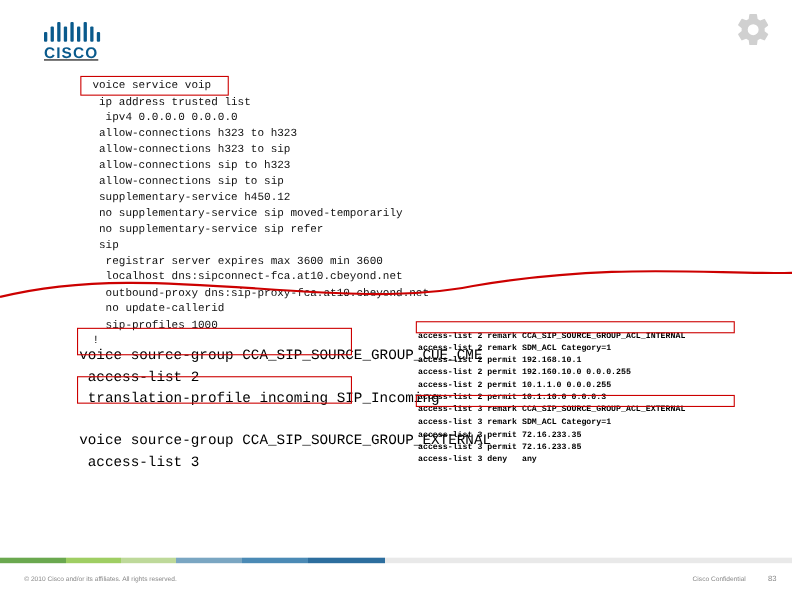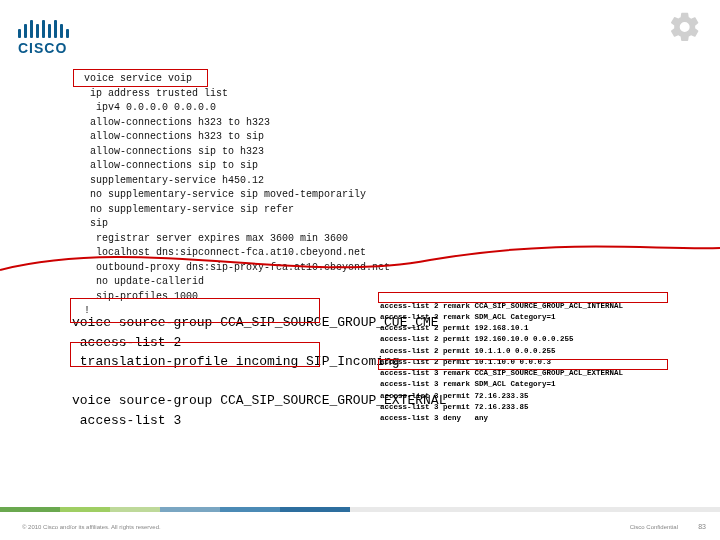--- a/index.html
+++ b/index.html
@@ -8,21 +8,22 @@
     width: 720px;
     height: 540px;
     background: #fff;
     font-family: Arial, Helvetica, sans-serif;
     position: relative;
     overflow: hidden;
   }
   .logo {
     position: absolute;
     top: 18px;
-    left: 18px;
+    left: 40px;
+    text-decoration: underline;
   }
   .logo-bars {
     display: flex;
     align-items: flex-end;
     gap: 3px;
     height: 20px;
     margin-bottom: 2px;
   }
   .logo-bars span {
     width: 3px;

